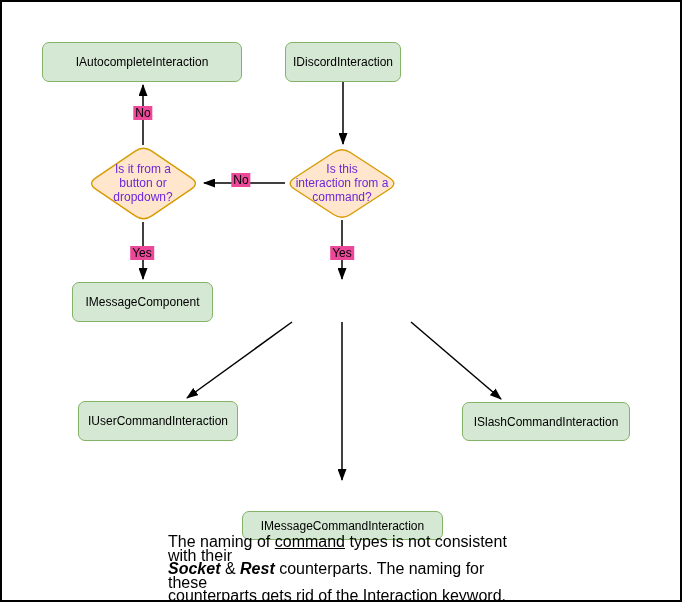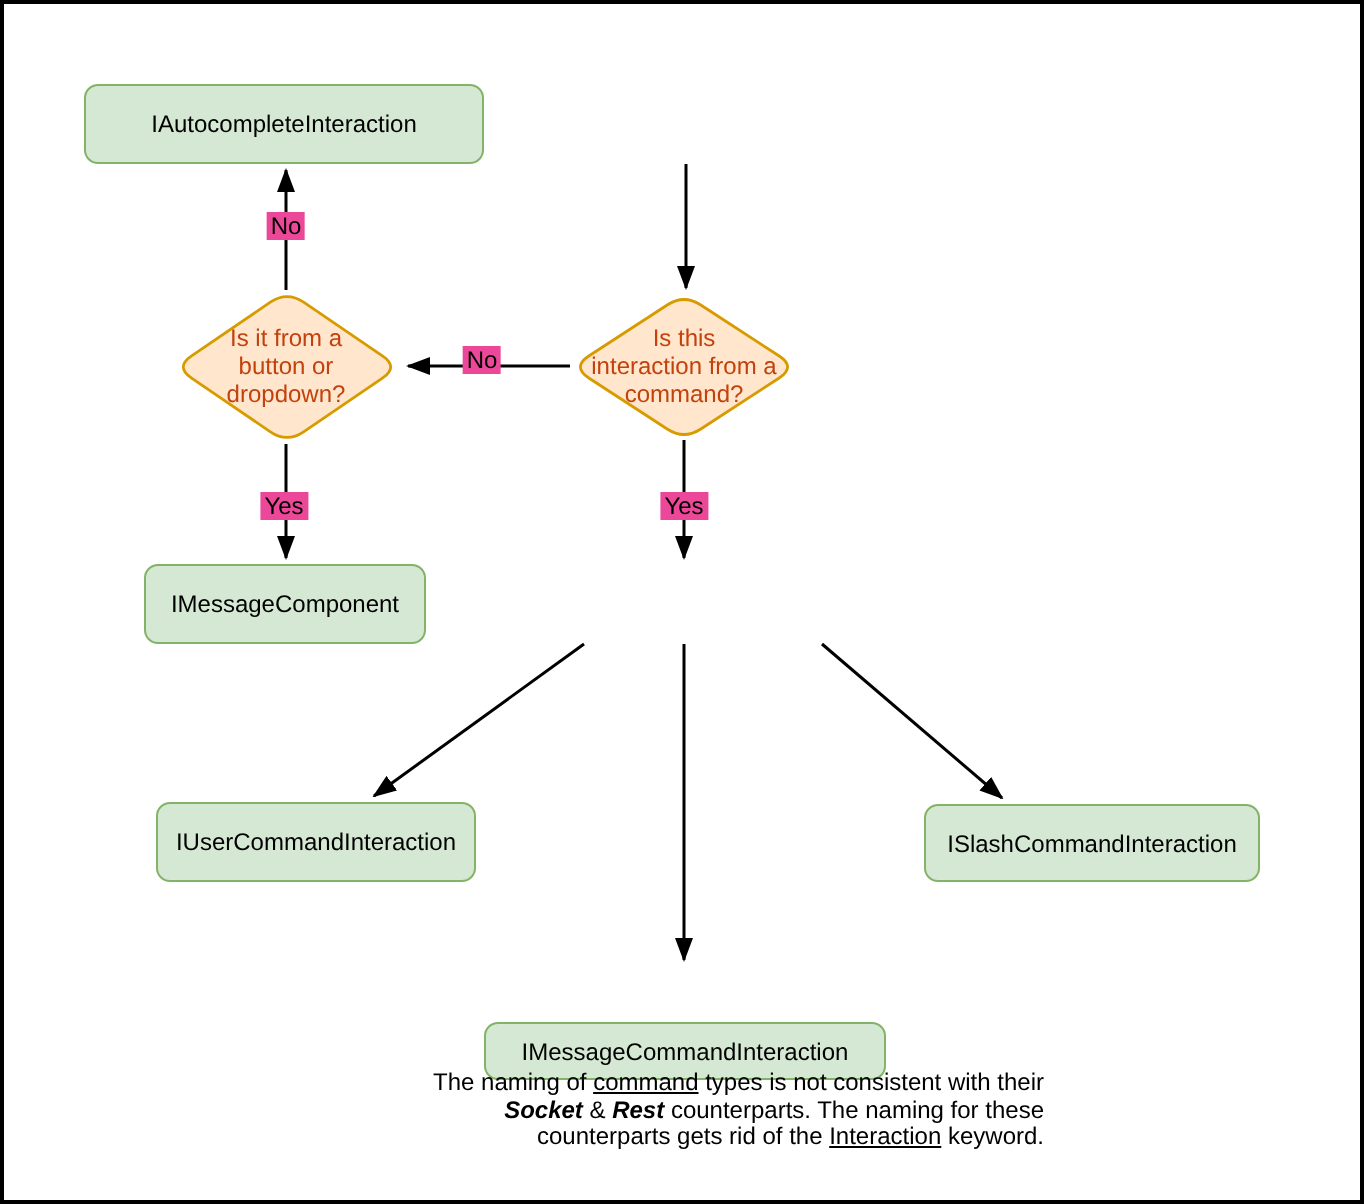--- a/index.html
+++ b/index.html
@@ -33,43 +33,43 @@
     text-align: center;
     color: #000;
   }
 
   .dlabel {
     position: absolute;
     transform: translate(-50%, -50%);
     font-size: 12px;
     line-height: 14px;
     text-align: center;
-    color: #c2410c;
+    color: #6d28d9;
     white-space: nowrap;
   }
   .dlabel span { display: block; }
 
   .elabel {
     position: absolute;
     transform: translate(-50%, -50%);
     font-size: 12px;
     line-height: 14px;
     background: #ec4899;
     padding: 0 2px;
     color: #000;
     white-space: nowrap;
   }
 
   .note {
     position: absolute;
     left: 166px;
     top: 533px;
     width: 354px;
-    text-align: right;
-    font-size: 12px;
+    text-align: left;
+    font-size: 16px;
     line-height: 13.5px;
     color: #000;
   }
   .u { text-decoration: underline; }
   .b { font-weight: bold; font-style: italic; }
 </style>
 </head>
 <body>
 
 <div class="stage">
@@ -93,20 +93,23 @@
     <path d="M133.2,149.1 Q141.5,143.5 149.8,149.1 L189.2,175.9 Q197.5,181.5 189.2,187.1
              L149.8,213.9 Q141.5,219.5 133.2,213.9 L93.8,187.1 Q85.5,181.5 93.8,175.9 Z" stroke-width="1.4" fill="#ffe6cc" stroke="#d79b00"></path>
     <path d="M331.6,150.5 Q340,145 348.4,150.5 L387.6,176 Q396,181.5 387.6,187
              L348.4,212.5 Q340,218 331.6,212.5 L292.4,187 Q284,181.5 292.4,176 Z" stroke-width="1.4" fill="#ffe6cc" stroke="#d79b00"></path>
   </svg>
 
   <div class="node" style="left:40px;  top:40px;  width:200px; height:40px;">
     <span>IAutocompleteInteraction</span>
   </div>
 
+  <div class="node" style="left:283px; top:40px;  width:116px; height:40px;">
+    <span>IDiscordInteraction</span>
+  </div>
 
   <div class="node" style="left:70px;  top:280px; width:141px; height:40px;">
     <span>IMessageComponent</span>
   </div>
 
 
   <div class="node" style="left:76px;  top:399px; width:160px; height:40px;">
     <span>IUserCommandInteraction</span>
   </div>
 

